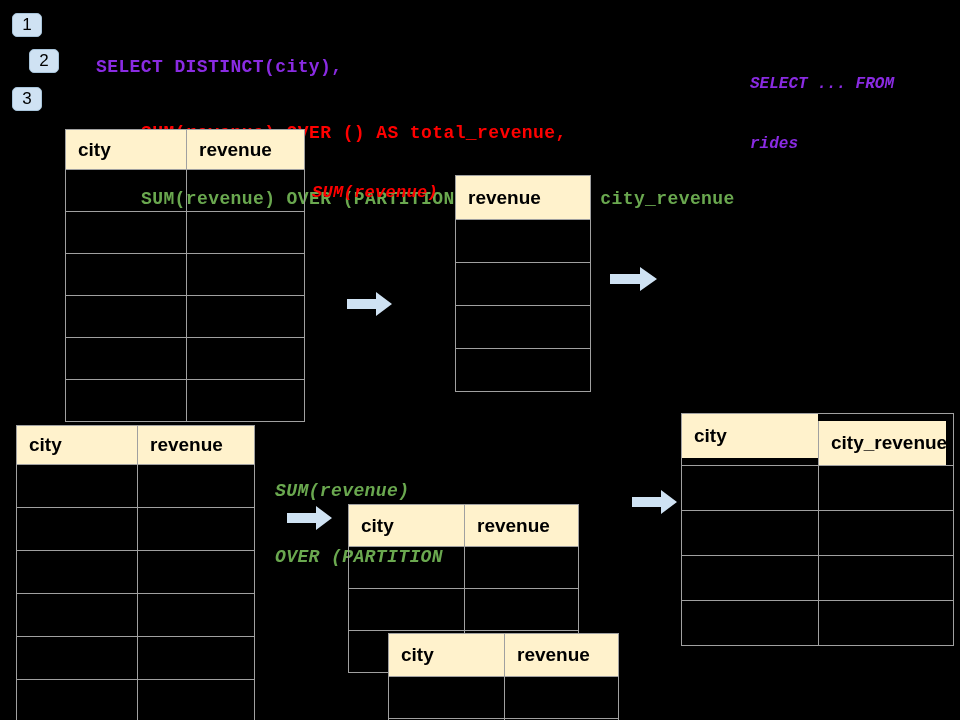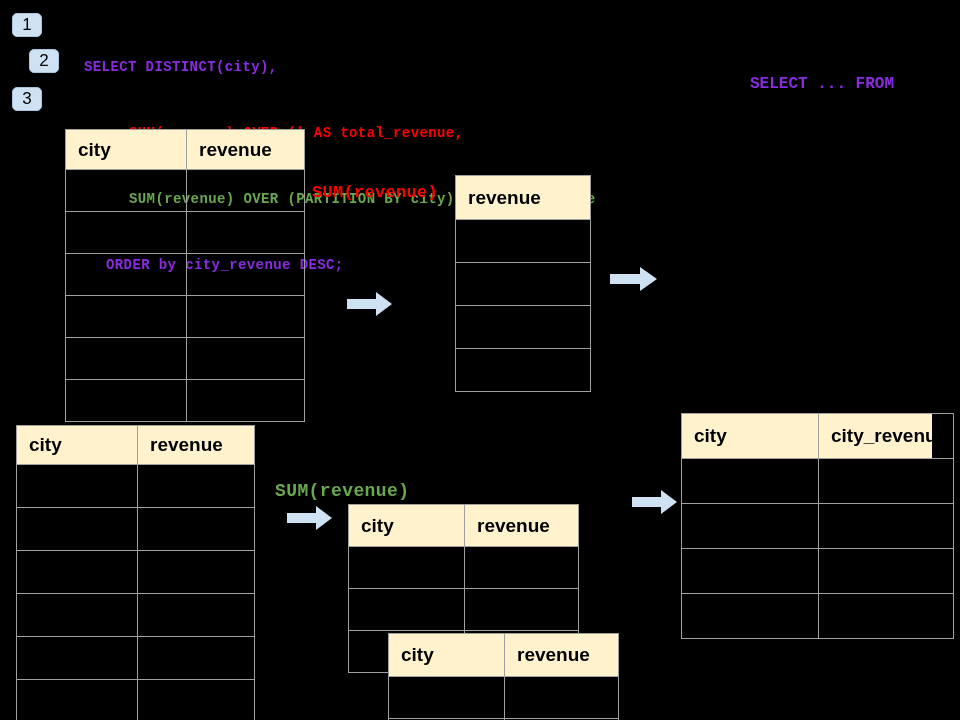--- a/index.html
+++ b/index.html
@@ -7,25 +7,25 @@
   #canvas {
     position:relative; width:960px; height:720px; overflow:hidden;
     background:var(--background,#000);
     font-family:"Liberation Sans", sans-serif;
   }
   .code { font-family:"Liberation Mono","DejaVu Sans Mono",monospace; font-weight:bold; white-space:pre; }
   .c-purple { color:var(--purple,#8a2be2); }
   .c-red    { color:var(--red,#ff0000); }
   .c-green  { color:var(--green,#6aa84f); }
 
-  .sql-block { position:absolute; left:84px; top:12px; font-size:14px; line-height:22px; letter-spacing:.4px; }
+  .sql-block { position:absolute; left:96px; top:12px; font-size:18px; line-height:22px; letter-spacing:.4px; }
   .sql-line.indent-1 { padding-left:22px; }
   .sql-line.indent-2 { padding-left:45px; }
 
-  .annotation { position:absolute; font-size:17px; line-height:22px; letter-spacing:.3px; }
+  .annotation { position:absolute; font-size:17px; line-height:22px; letter-spacing:.3px;font-style:italic; }
   .annotation.big   { font-size:18px; letter-spacing:.4px; }
   .annotation.small { font-size:16px; line-height:20px; letter-spacing:0; }
 
   .badge {
     position:absolute; width:30px; height:24px;
     background:var(--badge-bg,#cfe2f3);
     border:1px solid #a8c4da; border-radius:5px;
     color:var(--badge-text,#000);
     display:flex; align-items:center; justify-content:center;
     font-size:17px;
@@ -53,33 +53,34 @@
 <div id="canvas">
 
   <div class="badge" style="left:12px;top:13px">1</div>
   <div class="badge" style="left:29px;top:49px">2</div>
   <div class="badge" style="left:12px;top:87px">3</div>
 
   <div class="sql-block code">
     <div class="sql-line c-purple">SELECT DISTINCT(city),</div>
     <div class="sql-line indent-2 c-red">SUM(revenue) OVER () AS total_revenue,</div>
     <div class="sql-line indent-2 c-green">SUM(revenue) OVER (PARTITION BY city) as city_revenue</div>
-    <div class="sql-line indent-1 c-purple">ORDER by city_revenue DESC;</div>
   </div>
 
   <div class="annotation small code c-purple" style="left:750px;top:34px">
     <div>SELECT ... FROM</div>
+    <div>rides</div>
   </div>
 
   <div class="annotation code c-red" style="left:312px;top:138px">
     <div>SUM(revenue)</div>
   </div>
 
   <div class="annotation big code c-green" style="left:275px;top:436px">
     <div>SUM(revenue)</div>
+    <div>OVER (PARTITION</div>
   </div>
 
   <div class="dtable" style="left:65px;top:129px">
       <div class="trow thead">
         <div class="tcell" style="width: 120px; height: 39px;">city</div>
         <div class="tcell" style="width: 118px; height: 39px;">revenue</div>
       </div>
       <div class="trow">
         <div class="tcell" style="width: 120px; height: 41px;"></div>
         <div class="tcell" style="width: 118px; height: 41px;"></div>
@@ -180,21 +181,21 @@
         <div class="tcell" style="width: 114px; height: 41px;"></div>
       </div>
       <div class="trow">
         <div class="tcell" style="width: 115px; height: 41px;"></div>
         <div class="tcell" style="width: 114px; height: 41px;"></div>
       </div>
     </div>
   <div class="dtable" style="left:681px;top:413px">
       <div class="trow thead">
         <div class="tcell" style="width: 136px; height: 44px;">city</div>
-        <div class="tcell" style="width: 114px; height: 44px;">city_revenue</div>
+        <div class="tcell" style="width: 128px; height: 44px; margin-top: 7px;">city_revenue</div>
       </div>
       <div class="trow">
         <div class="tcell" style="width: 136px; height: 44px;"></div>
         <div class="tcell" style="width: 135px; height: 44px;"></div>
       </div>
       <div class="trow">
         <div class="tcell" style="width: 136px; height: 44px;"></div>
         <div class="tcell" style="width: 135px; height: 44px;"></div>
       </div>
       <div class="trow">

